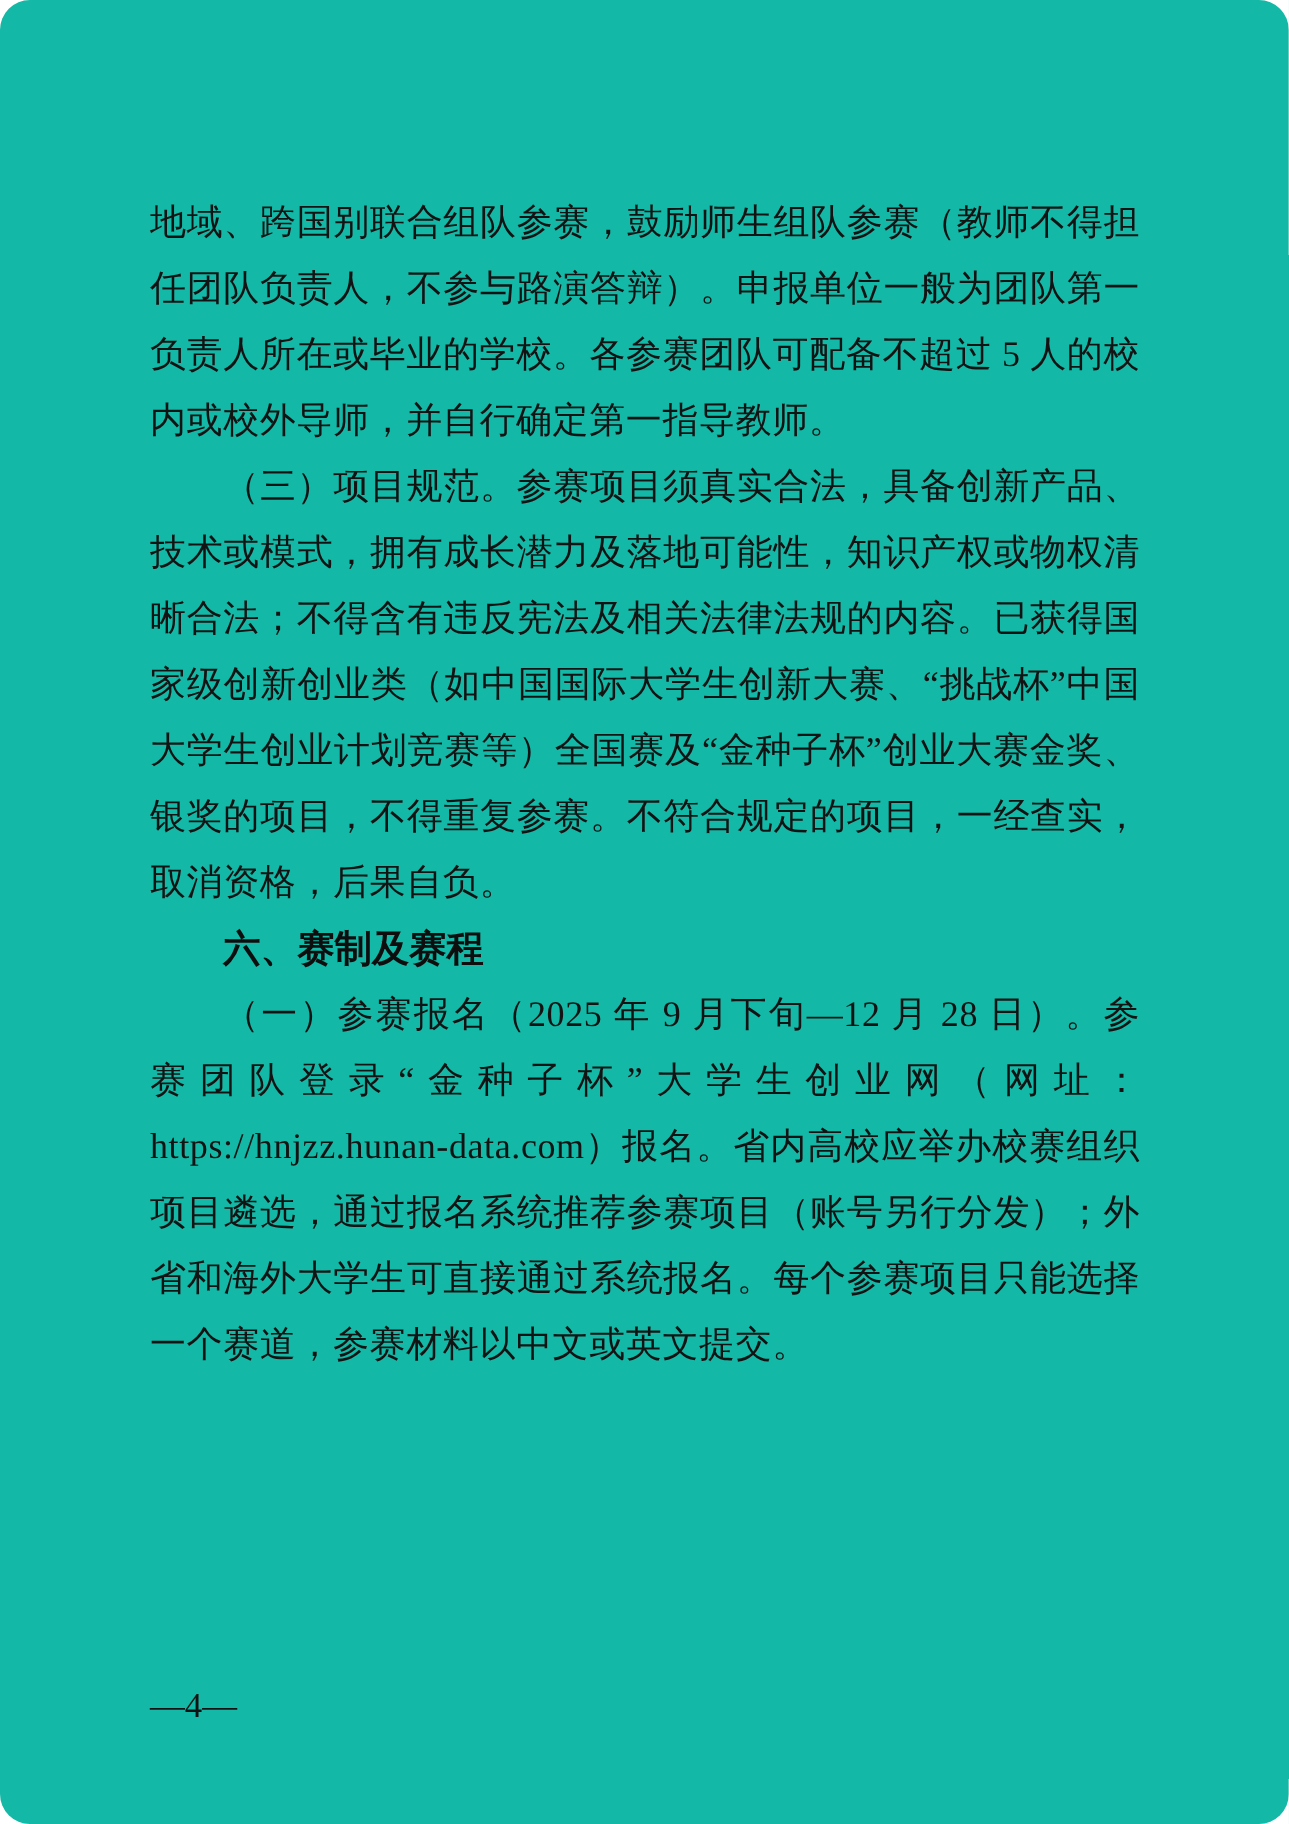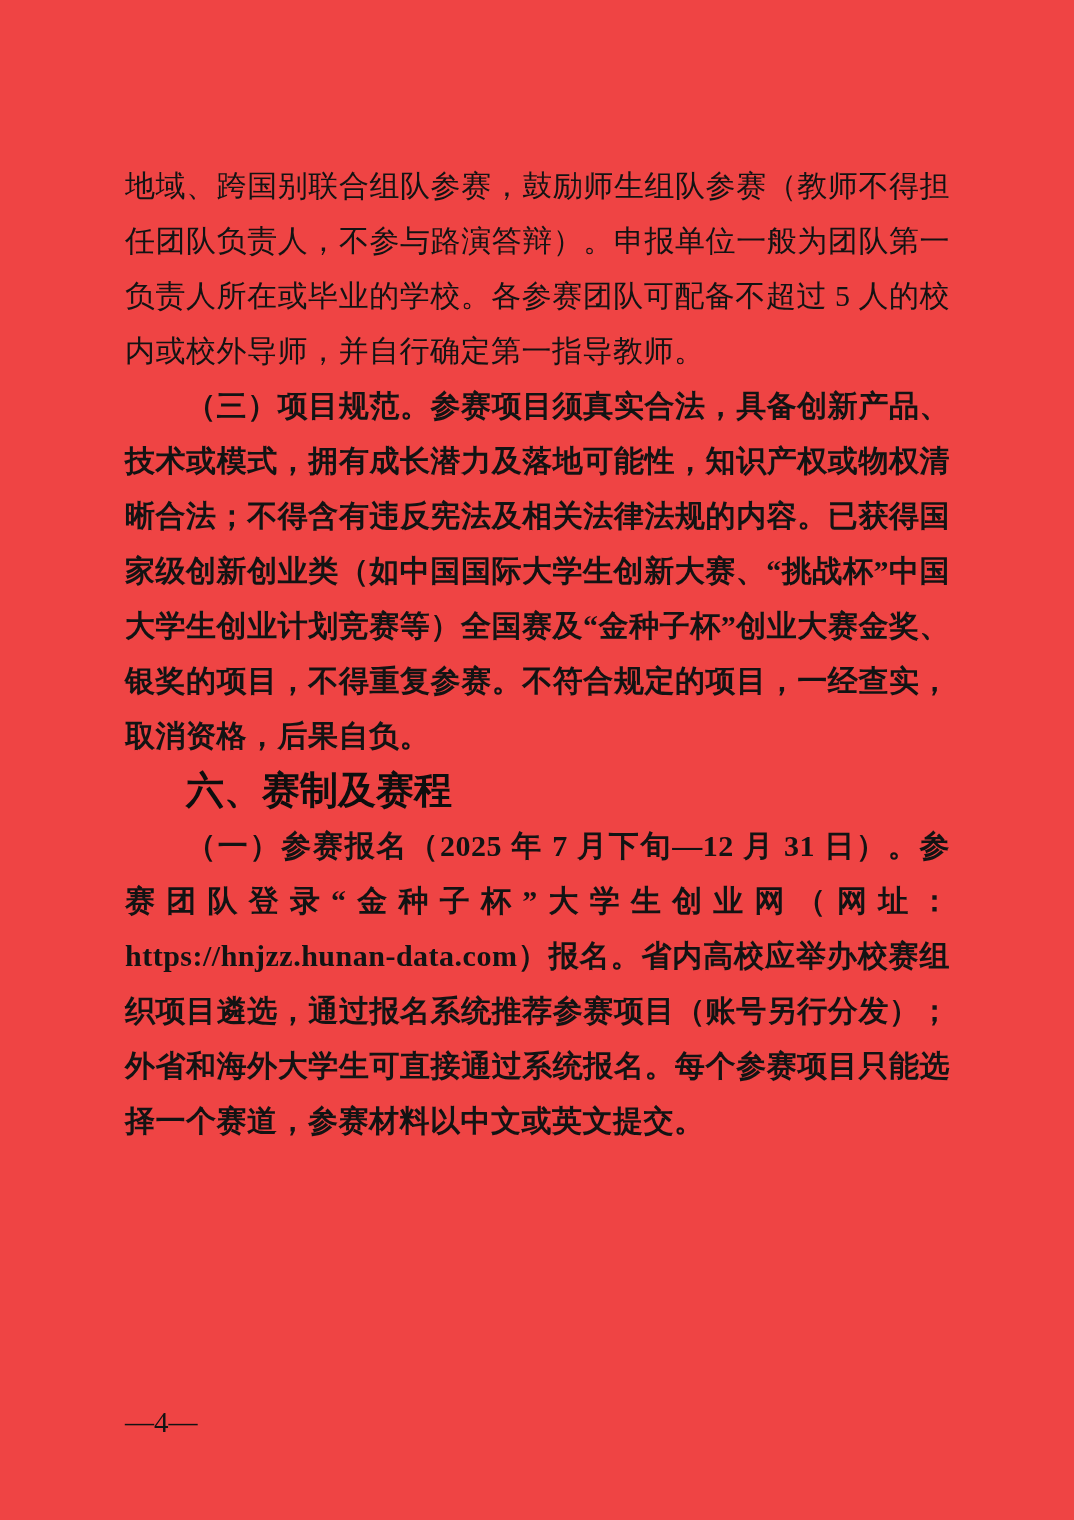--- a/index.html
+++ b/index.html
@@ -4,50 +4,50 @@
 <style>
   html, body {
     margin: 0;
     padding: 0;
     background: #ffffff;
   }
   .page {
     position: relative;
     width: 1074px;
     height: 1520px;
-    background: #ef4444;
+    background: #14b8a6;
     overflow: hidden;
     font-family: "Liberation Serif", serif;
     color: #131313;
+    border-radius: 25px;
   }
   .text-block {
     position: absolute;
     left: 125px;
     top: 158px;
     width: 825px;
   }
   .para {
     margin: 0;
     padding: 0;
     font-size: 30px;
     line-height: 55px;
     text-align: justify;
     text-align-last: left;
     letter-spacing: 0.5px;
   }
   .indent {
     text-indent: 61px;
-    font-weight: bold;
   }
   .heading {
     margin: 0;
     padding: 0;
     font-family: Liberation Serif, serif;
     font-weight: bold;
-    font-size: 38px;
+    font-size: 31px;
     line-height: 55px;
     text-indent: 61px;
     color: #0e0e0e;
   }
   .page-footer {
     position: absolute;
     left: 125px;
     top: 1403px;
   }
   .page-number {
@@ -59,18 +59,18 @@
   }
 </style>
 </head>
 <body>
 
 <div class="page">
   <main class="text-block">
     <p class="para">地域、跨国别联合组队参赛，鼓励师生组队参赛（教师不得担任团队负责人，不参与路演答辩）。申报单位一般为团队第一负责人所在或毕业的学校。各参赛团队可配备不超过 5 人的校内或校外导师，并自行确定第一指导教师。</p>
     <p class="para indent">（三）项目规范。参赛项目须真实合法，具备创新产品、技术或模式，拥有成长潜力及落地可能性，知识产权或物权清晰合法；不得含有违反宪法及相关法律法规的内容。已获得国家级创新创业类（如中国国际大学生创新大赛、“挑战杯”中国大学生创业计划竞赛等）全国赛及“金种子杯”创业大赛金奖、银奖的项目，不得重复参赛。不符合规定的项目，一经查实，取消资格，后果自负。</p>
     <h2 class="heading">六、赛制及赛程</h2>
-    <p class="para indent">（一）参赛报名（2025 年 7 月下旬—12 月 31 日）。参赛团队登录“金种子杯”大学生创业网（网址：https://hnjzz.hunan-data.com）报名。省内高校应举办校赛组织项目遴选，通过报名系统推荐参赛项目（账号另行分发）；外省和海外大学生可直接通过系统报名。每个参赛项目只能选择一个赛道，参赛材料以中文或英文提交。</p>
+    <p class="para indent">（一）参赛报名（2025 年 9 月下旬—12 月 28 日）。参赛团队登录“金种子杯”大学生创业网（网址：https://hnjzz.hunan-data.com）报名。省内高校应举办校赛组织项目遴选，通过报名系统推荐参赛项目（账号另行分发）；外省和海外大学生可直接通过系统报名。每个参赛项目只能选择一个赛道，参赛材料以中文或英文提交。</p>
   </main>
   <footer class="page-footer">
     <span class="page-number">—4—</span>
   </footer>
 </div>
 
 </body></html>

